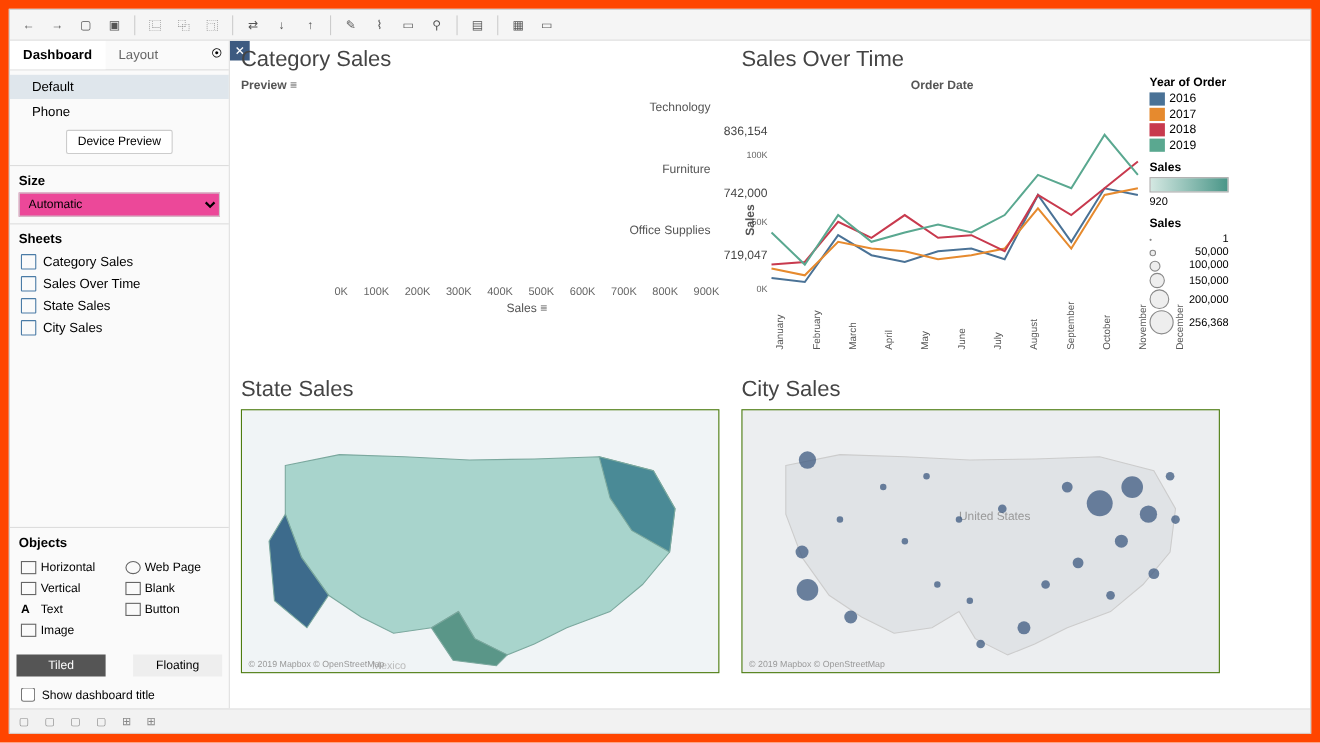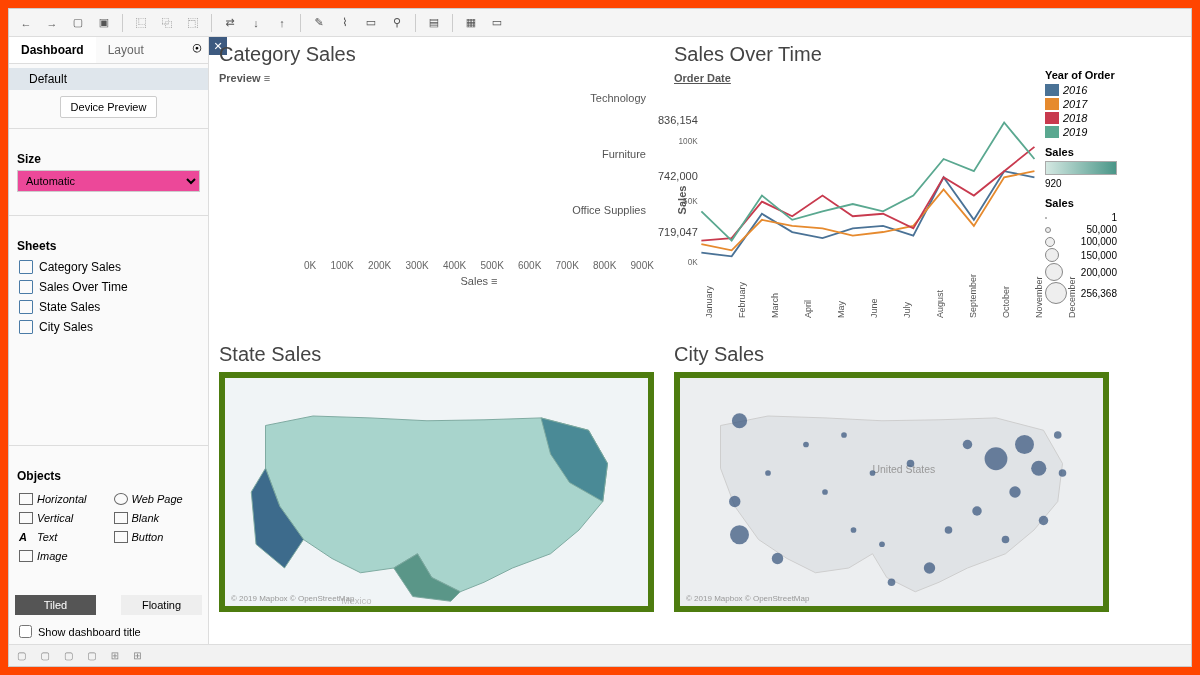--- a/index.html
+++ b/index.html
@@ -12,27 +12,27 @@
 .sidebar { width: 200px; background: #fafafa; border-right: 1px solid #ddd; display: flex; flex-direction: column; font-size: 12px; }
 .sb-tabs { display: flex; border-bottom: 1px solid #ddd; }
 .sb-tab { padding: 6px 12px; font-weight: 700; font-size: 12px; cursor: pointer; }
 .sb-tab.active { background: #fff; }
 .sb-tab.inactive { color: #666; font-weight: 400; }
 .sb-pin { margin-left: auto; padding: 6px; cursor: pointer; font-size: 10px; }
 .device-list { padding: 4px 0; }
 .device-item { padding: 4px 20px; cursor: pointer; }
 .device-item.selected { background: #dfe6ec; }
 .device-preview-btn { margin: 6px auto; padding: 4px 10px; border: 1px solid #ccc; background: #fff; font-size: 11px; cursor: pointer; display: block; border-radius: 2px; }
-.sb-section { border-top: 1px solid #ddd; padding: 23px 8px; }
+.sb-section { border-top: 1px solid #ddd; padding: 6px 8px; }
 .sb-section-title { font-weight: 700; font-size: 12px; margin-bottom: 4px; }
 .sb-size-select { width: 100%; padding: 3px 4px; border: 1px solid #ccc; font-size: 11px; background: #ec4899; cursor: pointer; }
 .sheet-item { display: flex; align-items: center; gap: 6px; padding: 3px 2px; cursor: pointer; }
 .sheet-icon { width: 14px; height: 14px; border: 1px solid #4a7ba6; border-radius: 1px; position: relative; }
 .objects-grid { display: grid; grid-template-columns: 1fr 1fr; gap: 3px 6px; padding: 4px 0; }
-.obj-item { display: flex; align-items: center; gap: 4px; font-size: 11px; cursor: pointer; padding: 2px; font-style: italic; }
+.obj-item { display: flex; align-items: center; gap: 4px; font-size: 11px; cursor: pointer; padding: 2px; }
 .obj-icon { width: 14px; height: 12px; border: 1px solid #666; }
 .footer-toggle { display: flex; margin: 4px 6px; gap: 25px; }
 .footer-toggle div { flex: 1; text-align: center; padding: 4px; font-size: 11px; cursor: pointer; }
 .ft-active { background: #555; color: #fff; }
 .ft-inactive { background: #eee; }
 .show-title { display: flex; align-items: center; gap: 6px; padding: 6px 10px; font-size: 11px; }
 .show-title input { cursor: pointer; }
 .canvas { flex: 1; background: #fff; display: grid; grid-template-columns: 455px 455px; grid-template-rows: 300px 1fr; gap: 0; position: relative; overflow: hidden; }
 .close-x { position: absolute; left: 0; top: 0; width: 18px; height: 18px; background: #3d5a80; color: #fff; font-size: 11px; display: flex; align-items: center; justify-content: center; cursor: pointer; }
 .panel { padding: 6px 10px; position: relative; }
@@ -46,31 +46,31 @@
 .bar-fill { height: 100%; background: #4a7296; }
 .bar-value { position: absolute; left: calc(100% + 4px); top: 50%; transform: translateY(-50%); font-size: 11px; color: #444; white-space: nowrap; }
 .axis { display: flex; margin-left: 85px; font-size: 10px; color: #666; justify-content: space-between; margin-top: 4px; }
 .axis-label { text-align: center; font-size: 11px; color: #555; margin-top: 4px; margin-left: 85px; }
 
 .line-chart { position: relative; width: 100%; height: 220px; }
 .line-chart svg { width: 100%; height: 100%; }
 .x-months { display: flex; font-size: 9px; color: #555; margin-left: 30px; }
 .x-months span { transform: rotate(-90deg); transform-origin: left top; width: 10px; position: relative; top: 14px; margin-right: 23px; white-space: nowrap; }
 .y-label { position: absolute; left: -6px; top: 50%; transform: rotate(-90deg); font-size: 11px; font-weight: 700; color: #555; }
-.x-label { text-align: left; font-size: 11px; font-weight: 700; color: #555; text-decoration: underline; }
+.x-label { text-align: center; font-size: 11px; font-weight: 700; color: #555; }
 
 .legend-col { position: absolute; right: 2px; top: 32px; width: 72px; font-size: 11px; }
 .legend-title { font-weight: 700; font-size: 11px; margin-bottom: 3px; }
-.legend-item { display: flex; align-items: center; gap: 4px; margin-bottom: 2px; font-style: italic; }
+.legend-item { display: flex; align-items: center; gap: 4px; margin-bottom: 2px; }
 .legend-sw { width: 14px; height: 12px; }
 .gradient-bar { height: 14px; background: linear-gradient(90deg, #d4e8e2, #4a9688); border: 1px solid #aaa; margin: 3px 0; }
 .size-legend .size-row { display: flex; align-items: center; justify-content: space-between; margin: 1px 0; font-size: 10px; }
 .circle { border: 1px solid #888; border-radius: 50%; background: #eee; }
 
-.map-box { border: 6px solid #4d7c0f; height: 240px; position: relative; overflow: hidden; background: #f0f4f6; }
+.map-box { border: 1px solid #4d7c0f; height: 240px; position: relative; overflow: hidden; background: #f0f4f6; }
 .map-box svg { width: 100%; height: 100%; }
 .map-credit { position: absolute; bottom: 3px; left: 6px; font-size: 8px; color: #999; }
 .bottom-tabs { height: 22px; background: #f2f2f2; border-top: 1px solid #ddd; display: flex; align-items: center; font-size: 10px; color: #888; padding: 0 8px; gap: 14px; }
 </style>
 </head>
 <body>
 
 <div class="app">
 
   <div class="toolbar">
@@ -101,20 +101,21 @@
   <div class="main">
 
     <div class="sidebar">
       <div class="sb-tabs">
         <div class="sb-tab active">Dashboard</div>
         <div class="sb-tab inactive">Layout</div>
         <div class="sb-pin">⦿</div>
       </div>
       <div class="device-list">
         <div class="device-item selected">Default</div>
+        <div class="device-item">Phone</div>
         <button class="device-preview-btn">Device Preview</button>
       </div>
       <div class="sb-section">
         <div class="sb-section-title">Size</div>
         <select class="sb-size-select">
           <option>Automatic</option>
         </select>
       </div>
       <div class="sb-section" style="flex:0 0 auto;">
         <div class="sb-section-title">Sheets</div>

